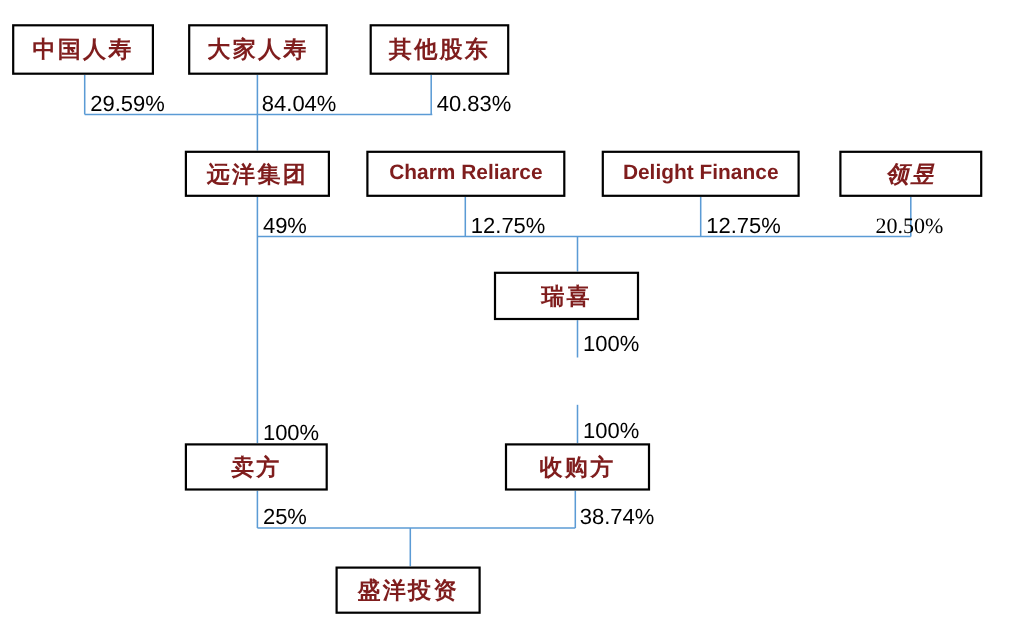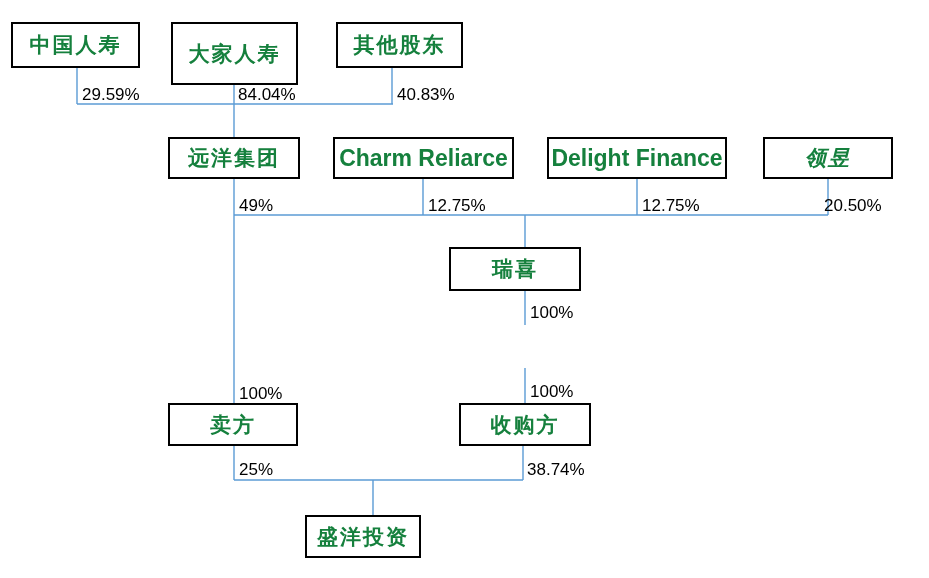--- a/index.html
+++ b/index.html
@@ -24,36 +24,36 @@
   }
   .node {
     position: absolute;
     box-sizing: border-box;
     background: #ffffff;
     border: 2px solid #000000;
     display: flex;
     align-items: center;
     justify-content: center;
     font-weight: bold;
-    color: #15803d;
+    color: #7f1d1d;
     white-space: nowrap;
   }
   .node.cjk {
     font-family: "Liberation Serif", "DejaVu Serif", serif;
     font-size: 21px;
     letter-spacing: 2px;
   }
   .node.latin {
     font-family: "Liberation Sans", "DejaVu Sans", sans-serif;
-    font-size: 23px;
+    font-size: 19px;
   }
   .pct {
     position: absolute;
     font-family: "Liberation Sans", "DejaVu Sans", sans-serif;
-    font-size: 17px;
+    font-size: 20px;
     line-height: 18px;
     color: #000000;
     white-space: nowrap;
   }
 </style>
 </head>
 <body>
 
 <div id="canvas">
 
@@ -72,43 +72,43 @@
       <line x1="525" y1="291" x2="525" y2="325"></line>
       <line x1="525" y1="368" x2="525" y2="403"></line>
       <line x1="234" y1="446" x2="234" y2="480"></line>
       <line x1="523" y1="446" x2="523" y2="480"></line>
       <line x1="234" y1="480" x2="523" y2="480"></line>
       <line x1="373" y1="480" x2="373" y2="515"></line>
     </g>
   </svg>
 
   <div class="node cjk" style="left:11px;  top:22px;  width:129px; height:46px;">中国人寿</div>
-  <div class="node cjk" style="left:171px; top:22px;  width:127px; height:63px;">大家人寿</div>
+  <div class="node cjk" style="left:171px; top:22px;  width:127px; height:46px;">大家人寿</div>
   <div class="node cjk" style="left:336px; top:22px;  width:127px; height:46px;">其他股东</div>
 
   <div class="node cjk" style="left:168px; top:137px; width:132px; height:42px;">远洋集团</div>
   <div class="node latin" style="left:333px; top:137px; width:181px; height:42px;">Charm Reliarce</div>
   <div class="node latin" style="left:547px; top:137px; width:180px; height:42px;">Delight Finance</div>
   <div class="node cjk" style="left:763px; top:137px; width:130px; height:42px;font-style:italic;">领昱</div>
 
   <div class="node cjk" style="left:449px; top:247px; width:132px; height:44px;">瑞喜</div>
 
   <div class="node cjk" style="left:168px; top:403px; width:130px; height:43px;">卖方</div>
   <div class="node cjk" style="left:459px; top:403px; width:132px; height:43px;">收购方</div>
 
-  <div class="node cjk" style="left:305px; top:515px; width:116px; height:43px;">盛洋投资</div>
+  <div class="node cjk" style="left:305px; top:515px; width:132px; height:43px;">盛洋投资</div>
 
   <span class="pct" style="left:82px;  top:86px;">29.59%</span>
   <span class="pct" style="left:238px; top:86px;">84.04%</span>
   <span class="pct" style="left:397px; top:86px;">40.83%</span>
 
   <span class="pct" style="left:239px; top:197px;">49%</span>
   <span class="pct" style="left:428px; top:197px;">12.75%</span>
   <span class="pct" style="left:642px; top:197px;">12.75%</span>
-  <span class="pct" style="left:824px; top:197px;">20.50%</span>
+  <span class="pct" style="left:796px; top:197px;font-family:Liberation Serif, serif;">20.50%</span>
 
   <span class="pct" style="left:530px; top:304px;">100%</span>
   <span class="pct" style="left:530px; top:383px;">100%</span>
   <span class="pct" style="left:239px; top:385px;">100%</span>
 
   <span class="pct" style="left:239px; top:461px;">25%</span>
   <span class="pct" style="left:527px; top:461px;">38.74%</span>
 
 </div>
 

